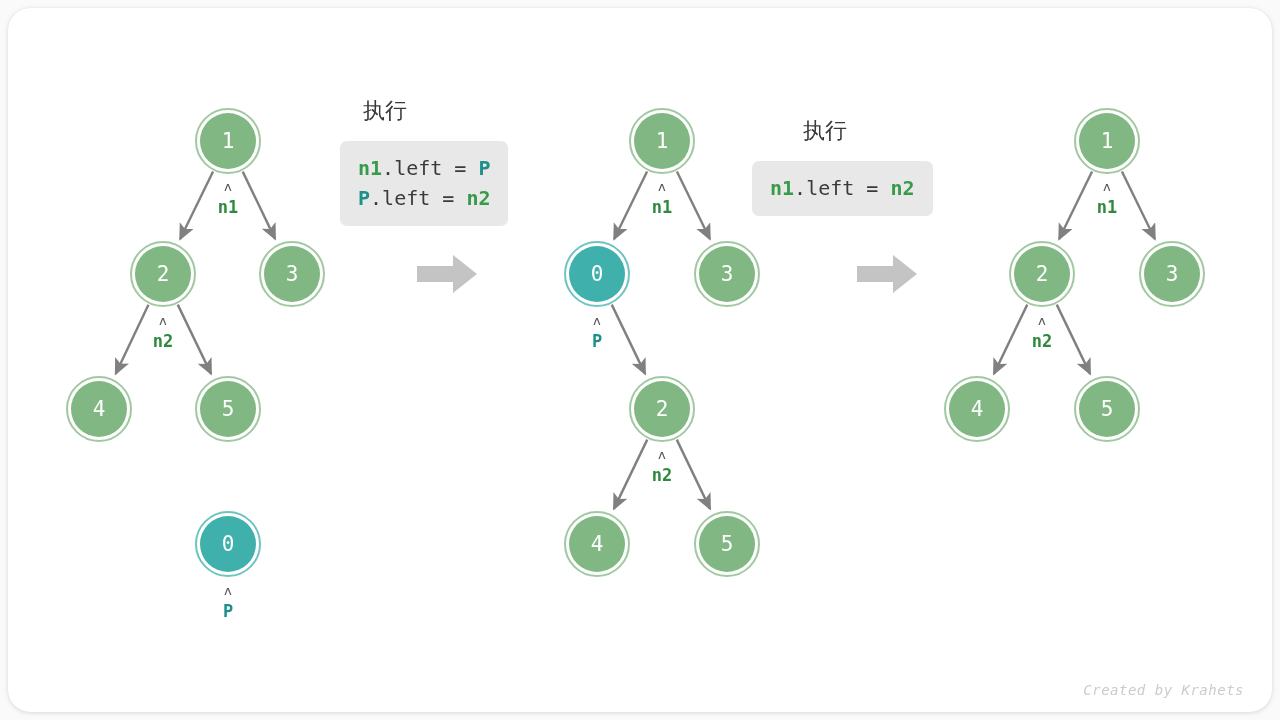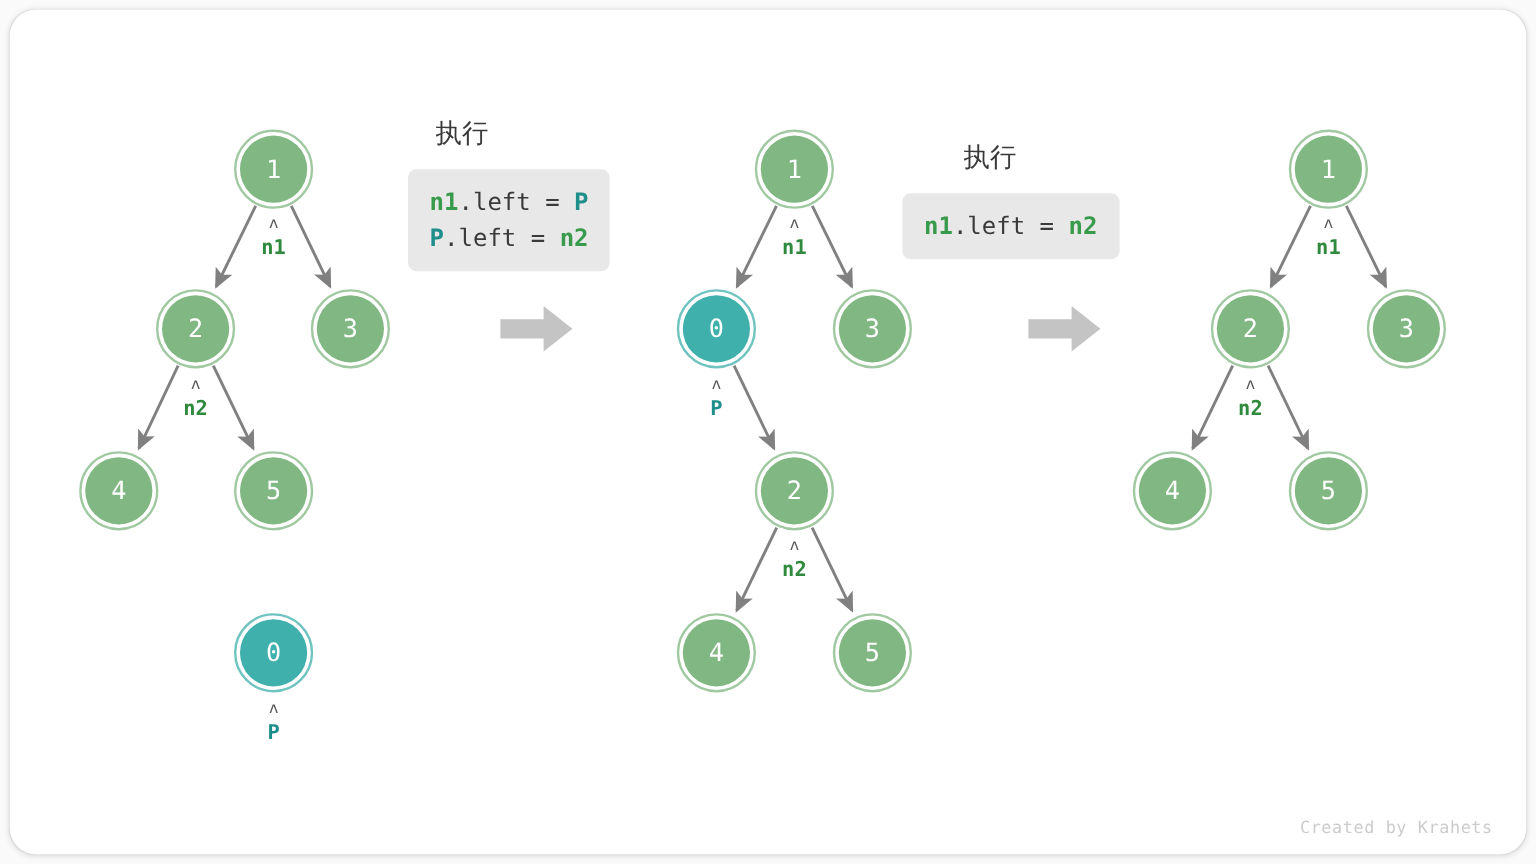--- a/index.html
+++ b/index.html
@@ -142,20 +142,21 @@
 
   
   #footer {
     position: absolute;
     right: 36px;
     bottom: 22px;
     font-family: "DejaVu Sans Mono", "Liberation Mono", monospace;
     font-size: 14px;
     color: #cccccc;
     letter-spacing: 0.5px;
+    font-style: italic;
   }
 </style>
 </head>
 <body>
 
 <div id="stage">
   <div id="card"></div>
 
   <svg id="edges" viewBox="0 0 1280 720" xmlns="http://www.w3.org/2000/svg">
     <defs>

